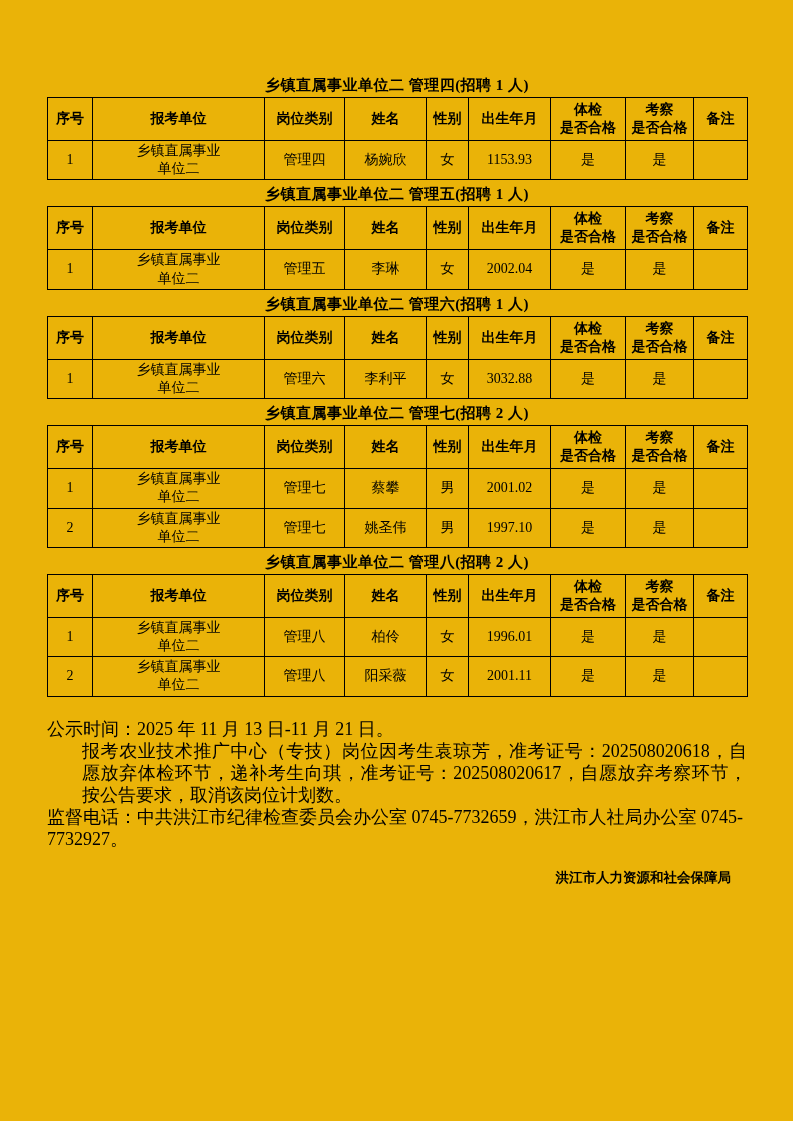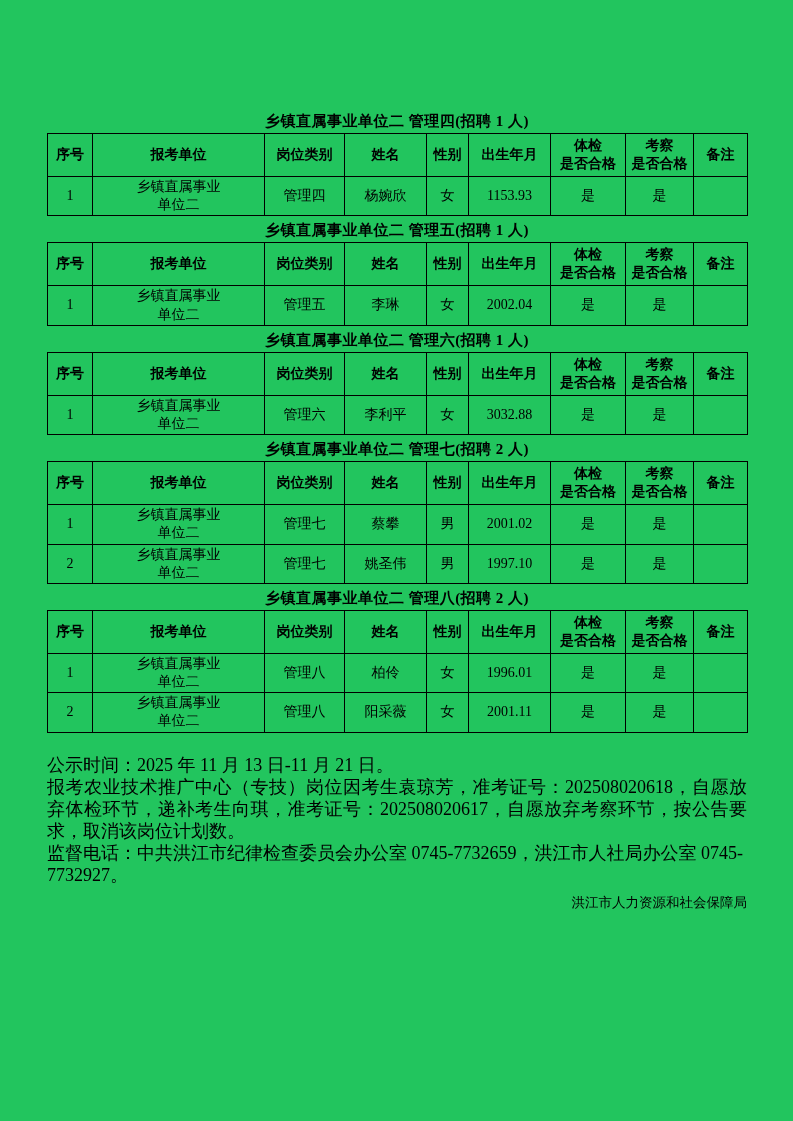--- a/index.html
+++ b/index.html
@@ -1,22 +1,22 @@
 <!DOCTYPE html>
 <html><head>
 <meta charset="utf-8">
 <style>
   html,body{margin:0;padding:0;background:#ffffff;}
   body{font-family:"Liberation Serif","DejaVu Serif",serif;color:#000;}
   .page{
     position:relative;
     width:793px;height:1121px;
-    background:#22c55e;
+    background:#eab308;
     box-sizing:border-box;
-    padding:112px 46px 0 47px;
+    padding:76px 46px 0 47px;
     overflow:hidden;
     margin:0 auto;
   }
   .tbl-sec{width:700px;}
   .tbl-title{
     font-weight:bold;
     text-align:center;
     font-size:15px;
     line-height:19px;
     margin:5px 0 2px 0;
@@ -47,29 +47,29 @@
     height:35px;
     line-height:1.3;
   }
   .notes{
     margin-top:21px;
     width:700px;
     font-size:18px;
     line-height:22px;
   }
   .notes p{margin:0;}
-  .notes p.just{text-align:justify;}
+  .notes p.just{text-align:justify;margin-left:35px;}
   .sig{
     margin-top:5px;
     width:700px;
     text-align:right;
     font-size:13.5px;
     line-height:23px;
   }
-  .sig p{margin:0;}
+  .sig p{margin:16px;font-weight:bold;}
   .page-num{
     position:absolute;
     left:0;right:0;
     bottom:53px;
     text-align:center;
     font-weight:bold;
     font-size:13.5px;
     letter-spacing:2px;
   }
 </style>

